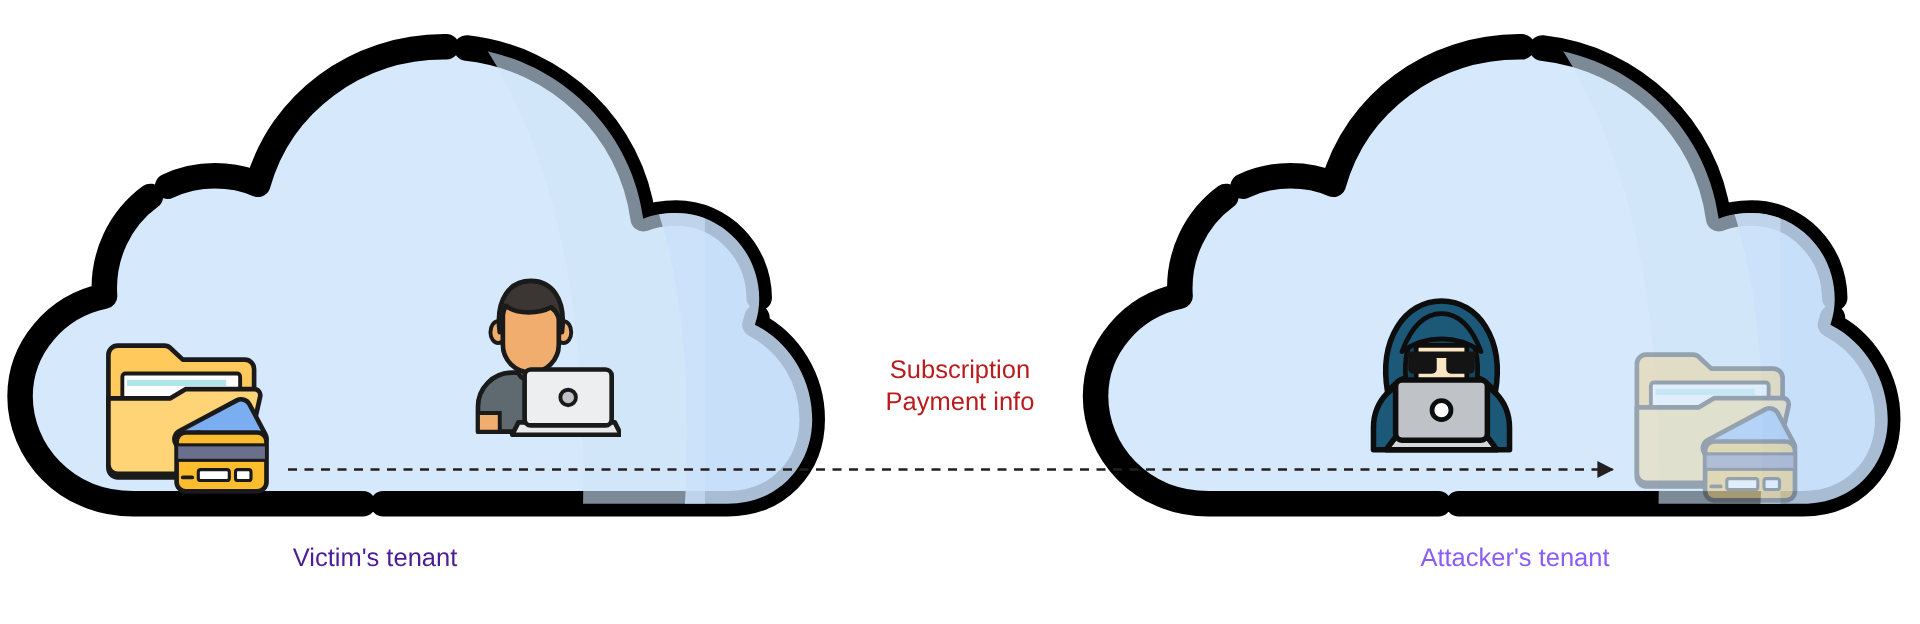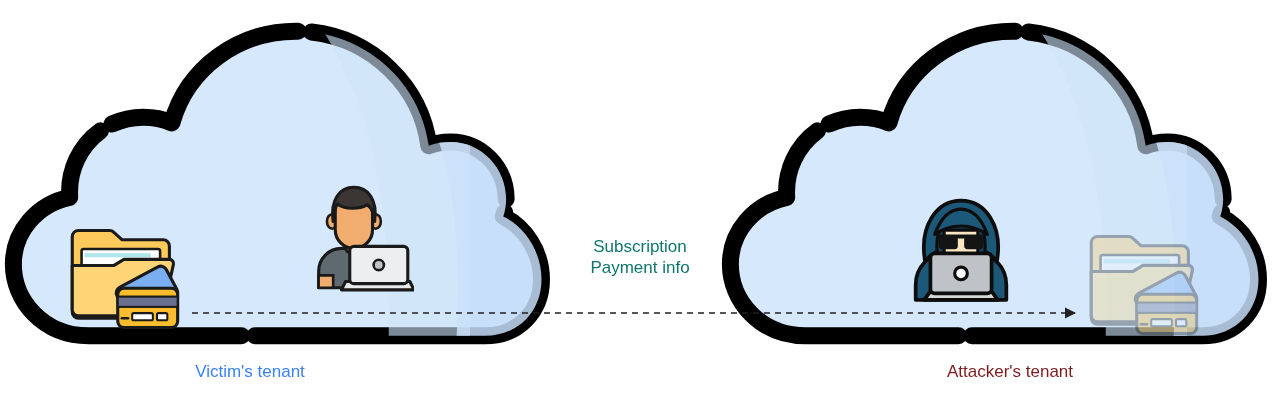--- a/index.html
+++ b/index.html
@@ -181,22 +181,22 @@
       <g opacity="0.33">
         <use href="#sym-folder-cards" x="1083" y="228" width="124" height="114"></use>
       </g>
     </g>
 
     <g>
       <line x1="192" y1="313" x2="1075" y2="313" stroke="#231f20" stroke-width="1.6" stroke-dasharray="6 5" marker-end="url(#arrowHead)"></line>
     </g>
   </svg>
 
-  <div class="transfer-label" style="color: #0f766e;">
+  <div class="transfer-label" style="color: #b91c1c;">
     <div>Subscription</div>
     <div>Payment info</div>
   </div>
 
-  <div id="victim-caption" class="tenant-caption" style="color: #3b82f6;">Victim's tenant</div>
-
-  <div id="attacker-caption" class="tenant-caption" style="color: #7f1d1d;">Attacker's tenant</div>
+  <div id="victim-caption" class="tenant-caption" style="color: #4c1d95;">Victim's tenant</div>
+
+  <div id="attacker-caption" class="tenant-caption" style="color: #8b5cf6;">Attacker's tenant</div>
 
 </div>
 
 </body></html>

